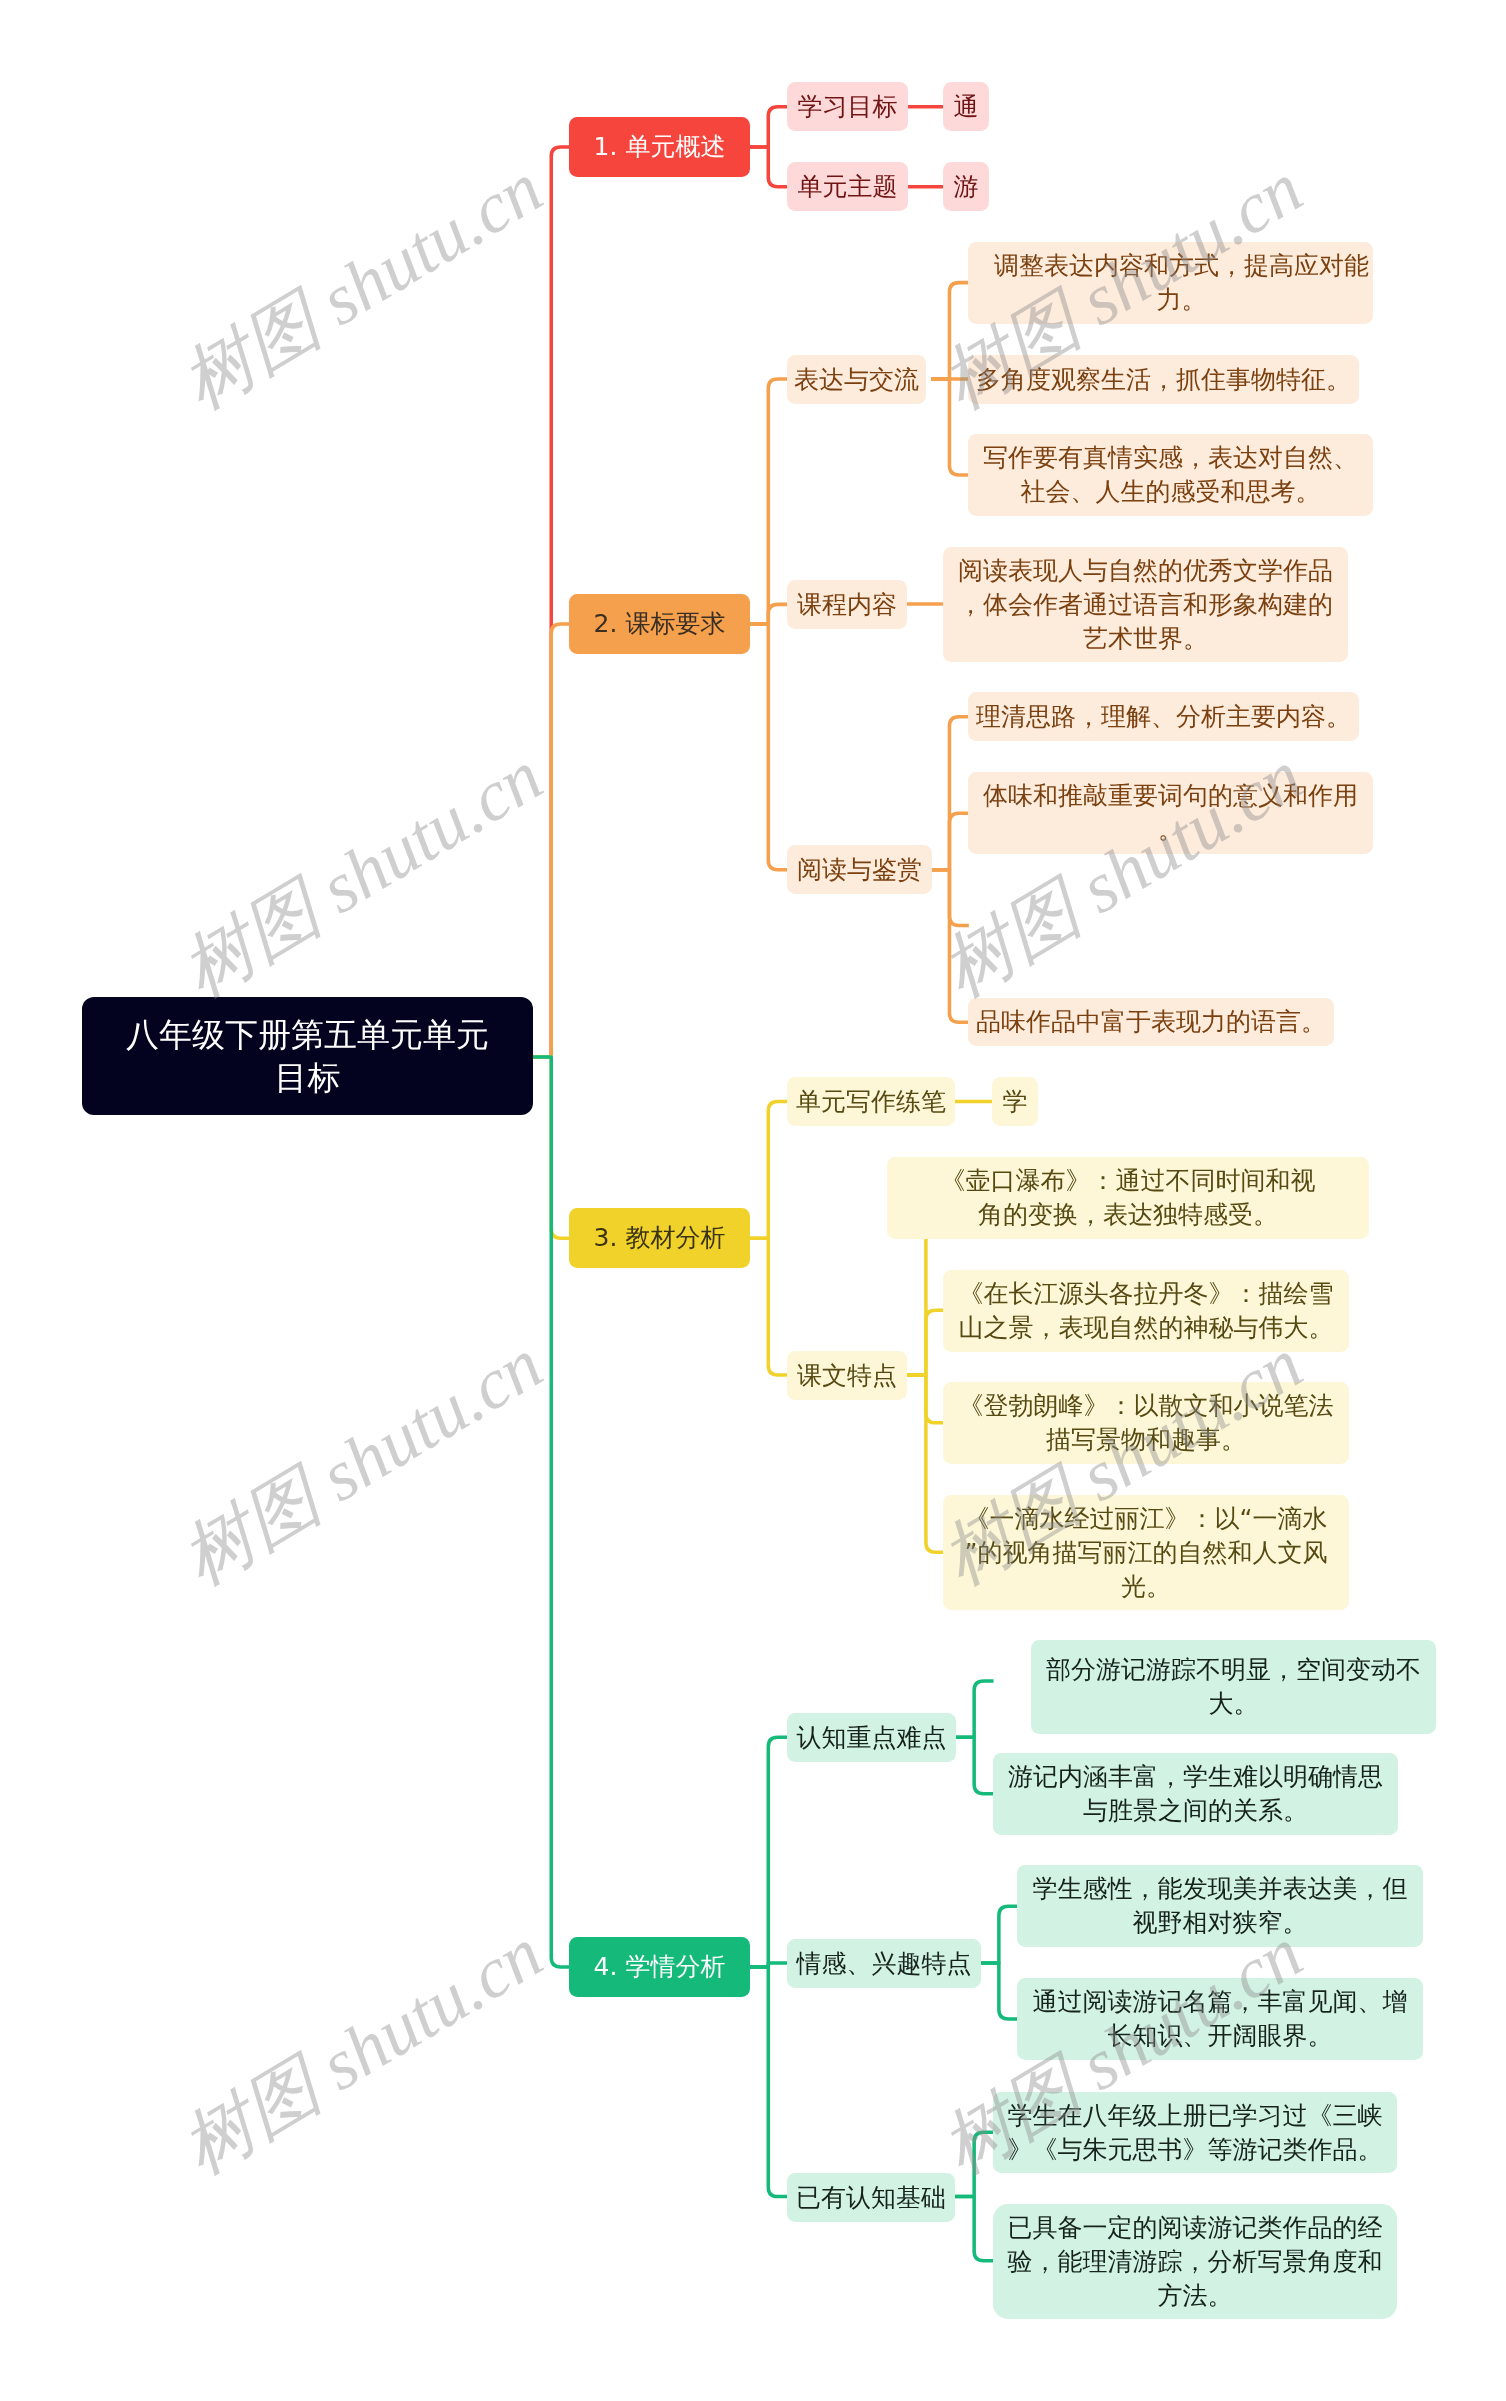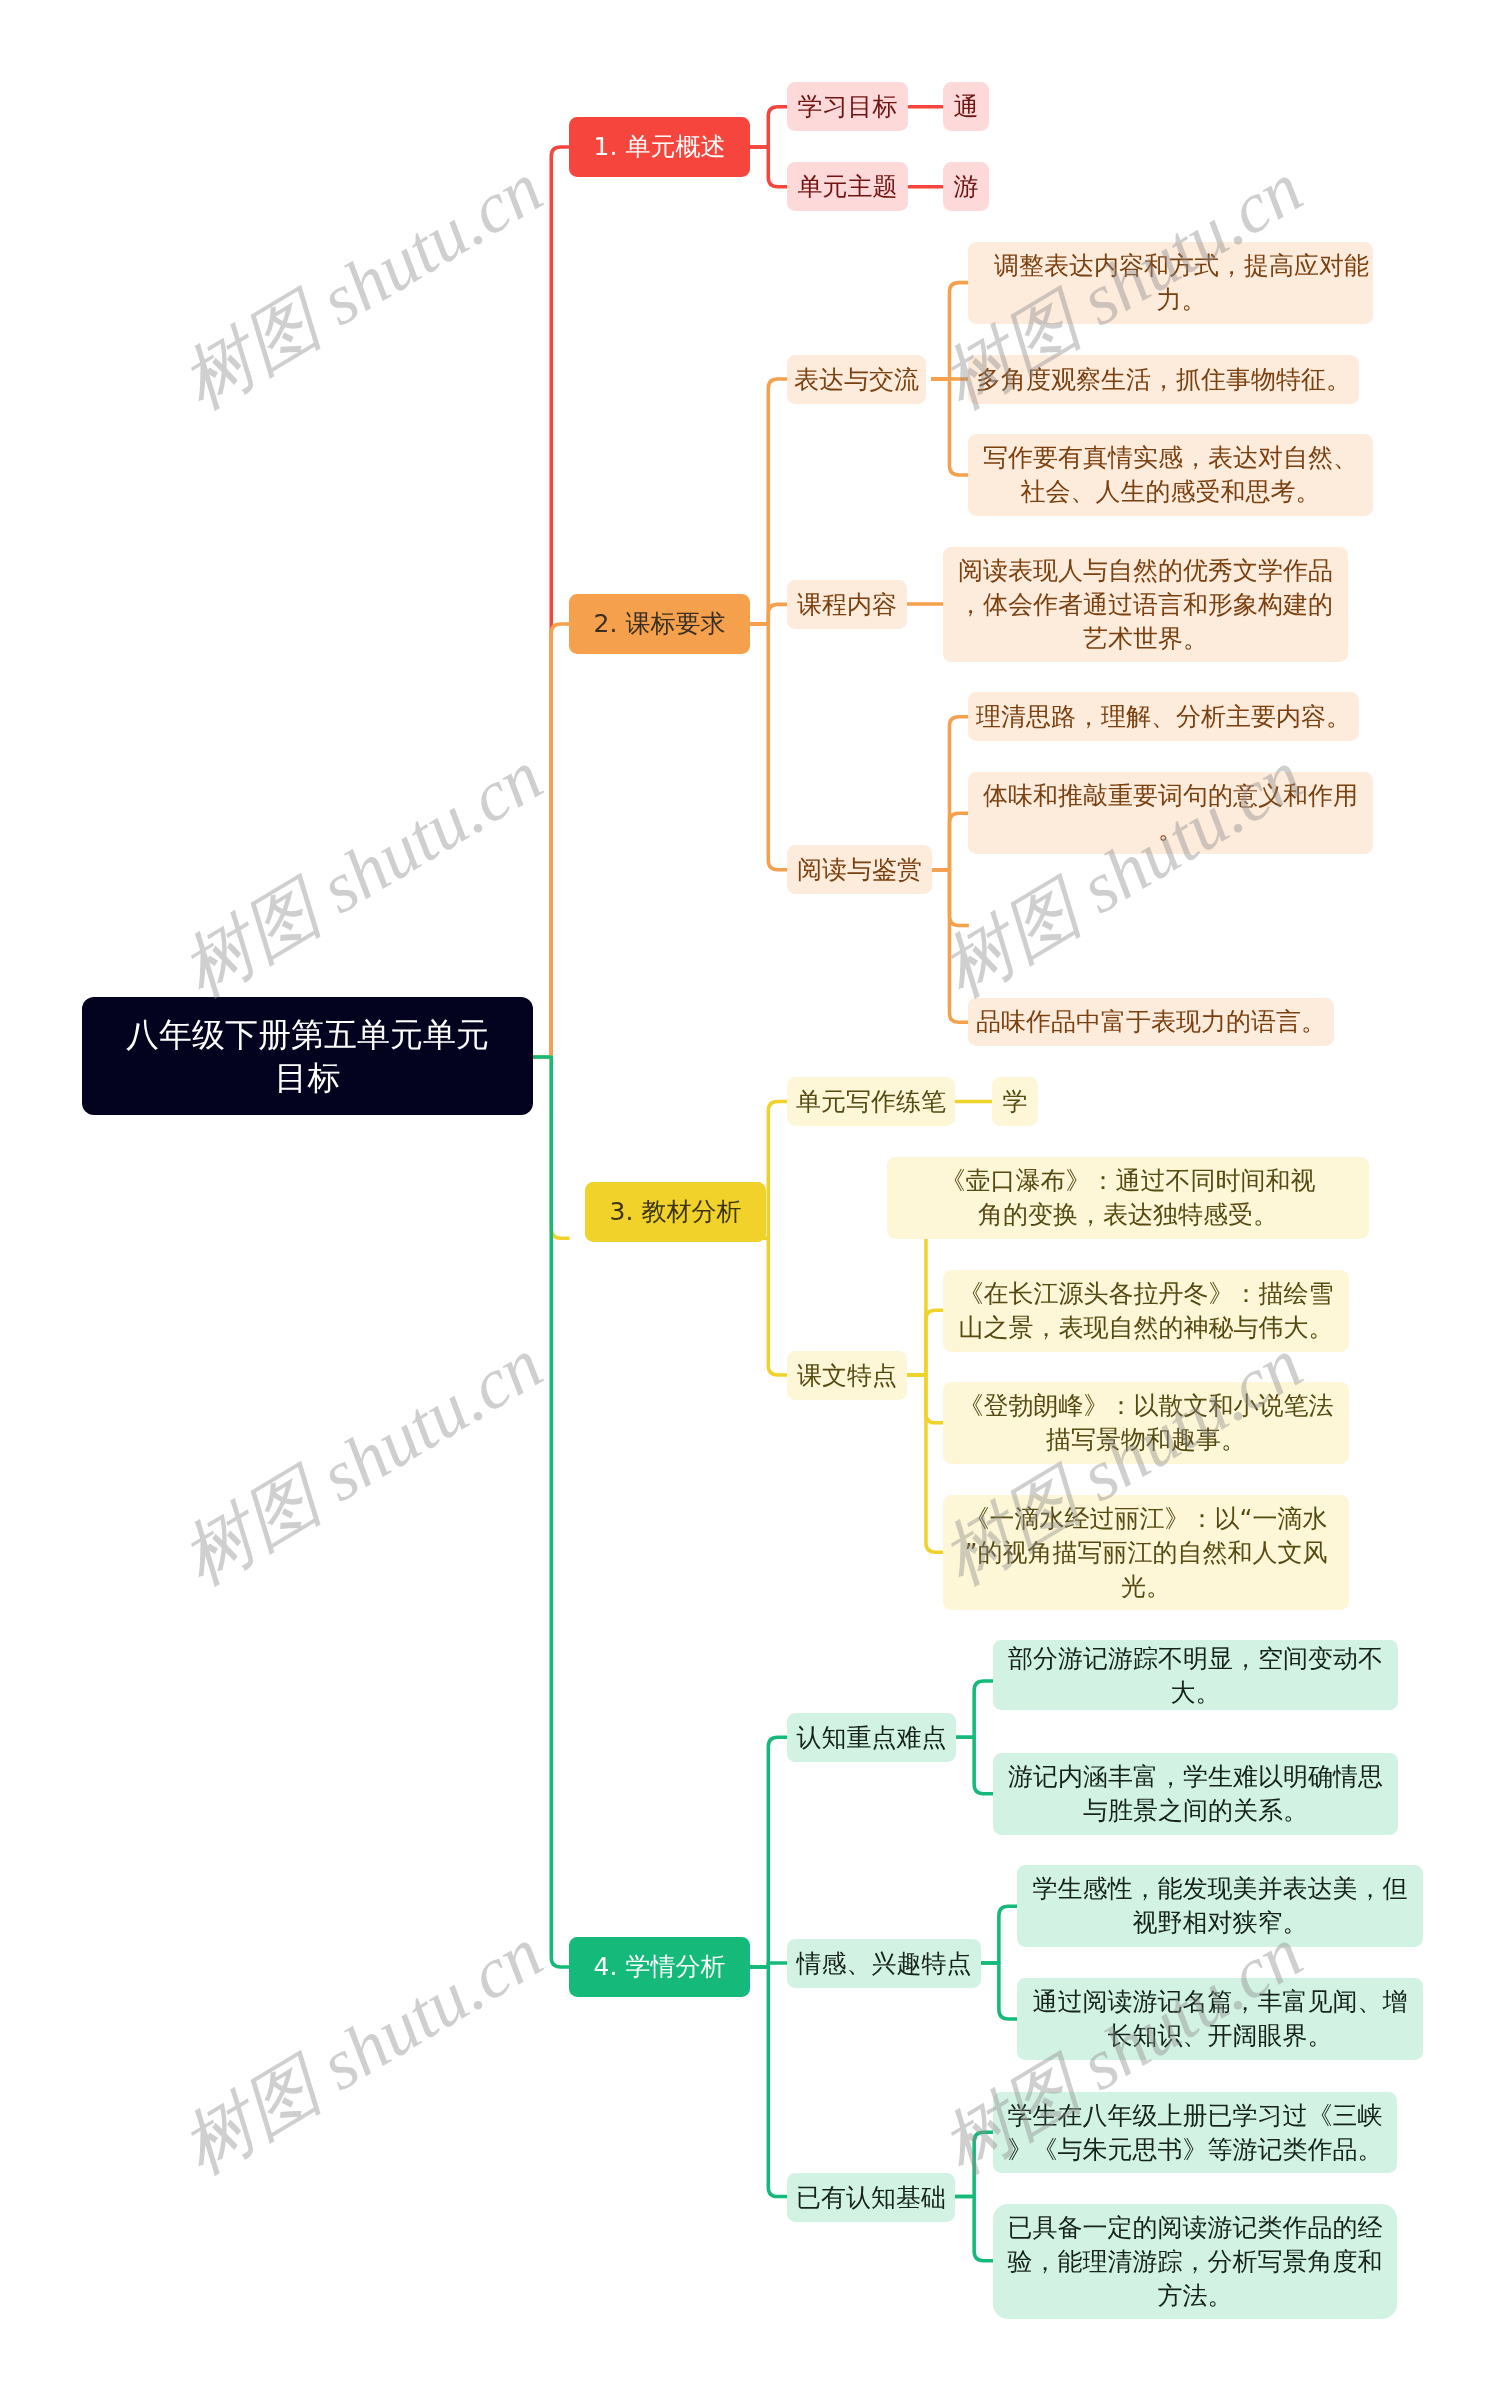--- a/index.html
+++ b/index.html
@@ -92,21 +92,21 @@
     <svg width="1506" height="2401" viewBox="0 0 2560 4082">
       <path d="M906 1797 H937 V2089 Q937 2105 953 2105 H968"></path>
       <path d="M1275 2105 H1306 V1888.5 Q1306 1872.5 1322 1872.5 H1338"></path>
       <path d="M1275 2105 H1306 V2321.5 Q1306 2337.5 1322 2337.5 H1338"></path>
       <path d="M1623 1872.5 H1687"></path>
       <path d="M1541 2337.5 H1574 V2052.5 Q1574 2036.5 1590 2036.5 H1604"></path>
       <path d="M1541 2337.5 H1574 V2243.5 Q1574 2227.5 1590 2227.5 H1604"></path>
       <path d="M1541 2337.5 H1574 V2403 Q1574 2419 1590 2419 H1604"></path>
       <path d="M1541 2337.5 H1574 V2623 Q1574 2639 1590 2639 H1604"></path>
     </svg>
-    <div class="node l1" style="left:569px;top:1182px;width:181px;height:60px;margin-left:16px;"><span class="t">3. 教材分析</span></div>
+    <div class="node l1" style="left:569px;top:1208px;width:181px;height:60px;"><span class="t">3. 教材分析</span></div>
     <div class="node l2" style="left:787px;top:1077px;width:168px;height:49px;"><span class="t">单元写作练笔</span></div>
     <div class="node l2" style="left:787px;top:1351px;width:120px;height:49px;"><span class="t">课文特点</span></div>
     <div class="node l3" style="left:992px;top:1077px;width:46px;height:49px;"><span class="t">学</span></div>
     <div class="node l3" style="left:887px;top:1157px;width:482px;height:82px;"><span class="t">《壶口瀑布》：通过不同时间和视
 角的变换，表达独特感受。</span></div>
     <div class="node l3" style="left:943px;top:1270px;width:406px;height:82px;"><span class="t">《在长江源头各拉丹冬》：描绘雪
 山之景，表现自然的神秘与伟大。</span></div>
     <div class="node l3" style="left:943px;top:1382px;width:406px;height:82px;"><span class="t">《登勃朗峰》：以散文和小说笔法
 描写景物和趣事。</span></div>
     <div class="node l3" style="left:943px;top:1495px;width:406px;height:115px;"><span class="t">《一滴水经过丽江》：以“一滴水
@@ -124,21 +124,21 @@
       <path d="M1625 2953.5 H1656 V3033.5 Q1656 3049.5 1672 3049.5 H1689"></path>
       <path d="M1667 3337.5 H1698 V3257 Q1698 3241 1714 3241 H1729"></path>
       <path d="M1667 3337.5 H1698 V3416.5 Q1698 3432.5 1714 3432.5 H1729"></path>
       <path d="M1623 3734.5 H1656 V3641 Q1656 3625 1672 3625 H1689"></path>
       <path d="M1623 3734.5 H1656 V3827.5 Q1656 3843.5 1672 3843.5 H1689"></path>
     </svg>
     <div class="node l1" style="left:569px;top:1937px;width:181px;height:60px;"><span class="t">4. 学情分析</span></div>
     <div class="node l2" style="left:787px;top:1713px;width:169px;height:49px;"><span class="t">认知重点难点</span></div>
     <div class="node l2" style="left:787px;top:1939px;width:194px;height:49px;"><span class="t">情感、兴趣特点</span></div>
     <div class="node l2" style="left:787px;top:2173px;width:168px;height:49px;"><span class="t">已有认知基础</span></div>
-    <div class="node l3" style="left:993px;top:1640px;width:405px;height:70px;align-items:flex-end;"><span class="t">部分游记游踪不明显，空间变动不
+    <div class="node l3" style="left:1031px;top:1640px;width:405px;height:94px;"><span class="t">部分游记游踪不明显，空间变动不
 大。</span></div>
     <div class="node l3" style="left:993px;top:1753px;width:405px;height:82px;"><span class="t">游记内涵丰富，学生难以明确情思
 与胜景之间的关系。</span></div>
     <div class="node l3" style="left:1017px;top:1865px;width:406px;height:82px;"><span class="t">学生感性，能发现美并表达美，但
 视野相对狭窄。</span></div>
     <div class="node l3" style="left:1017px;top:1978px;width:406px;height:82px;"><span class="t">通过阅读游记名篇，丰富见闻、增
 长知识、开阔眼界。</span></div>
     <div class="node l3" style="left:993px;top:2092px;width:404px;height:81px;"><span class="t">学生在八年级上册已学习过《三峡
 》《与朱元思书》等游记类作品。</span></div>
     <div class="node l3" style="left:993px;top:2204px;width:404px;height:115px;border-radius:15px;"><span class="t">已具备一定的阅读游记类作品的经

